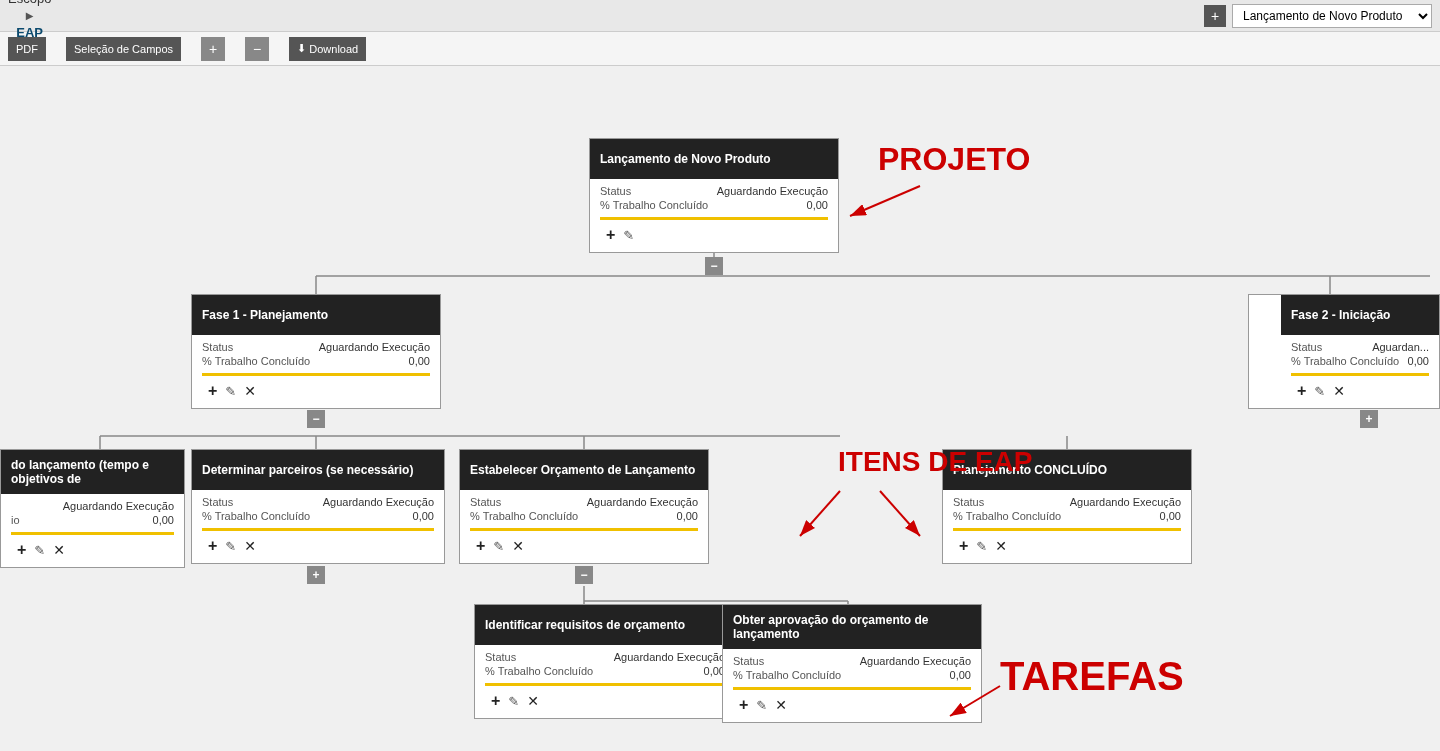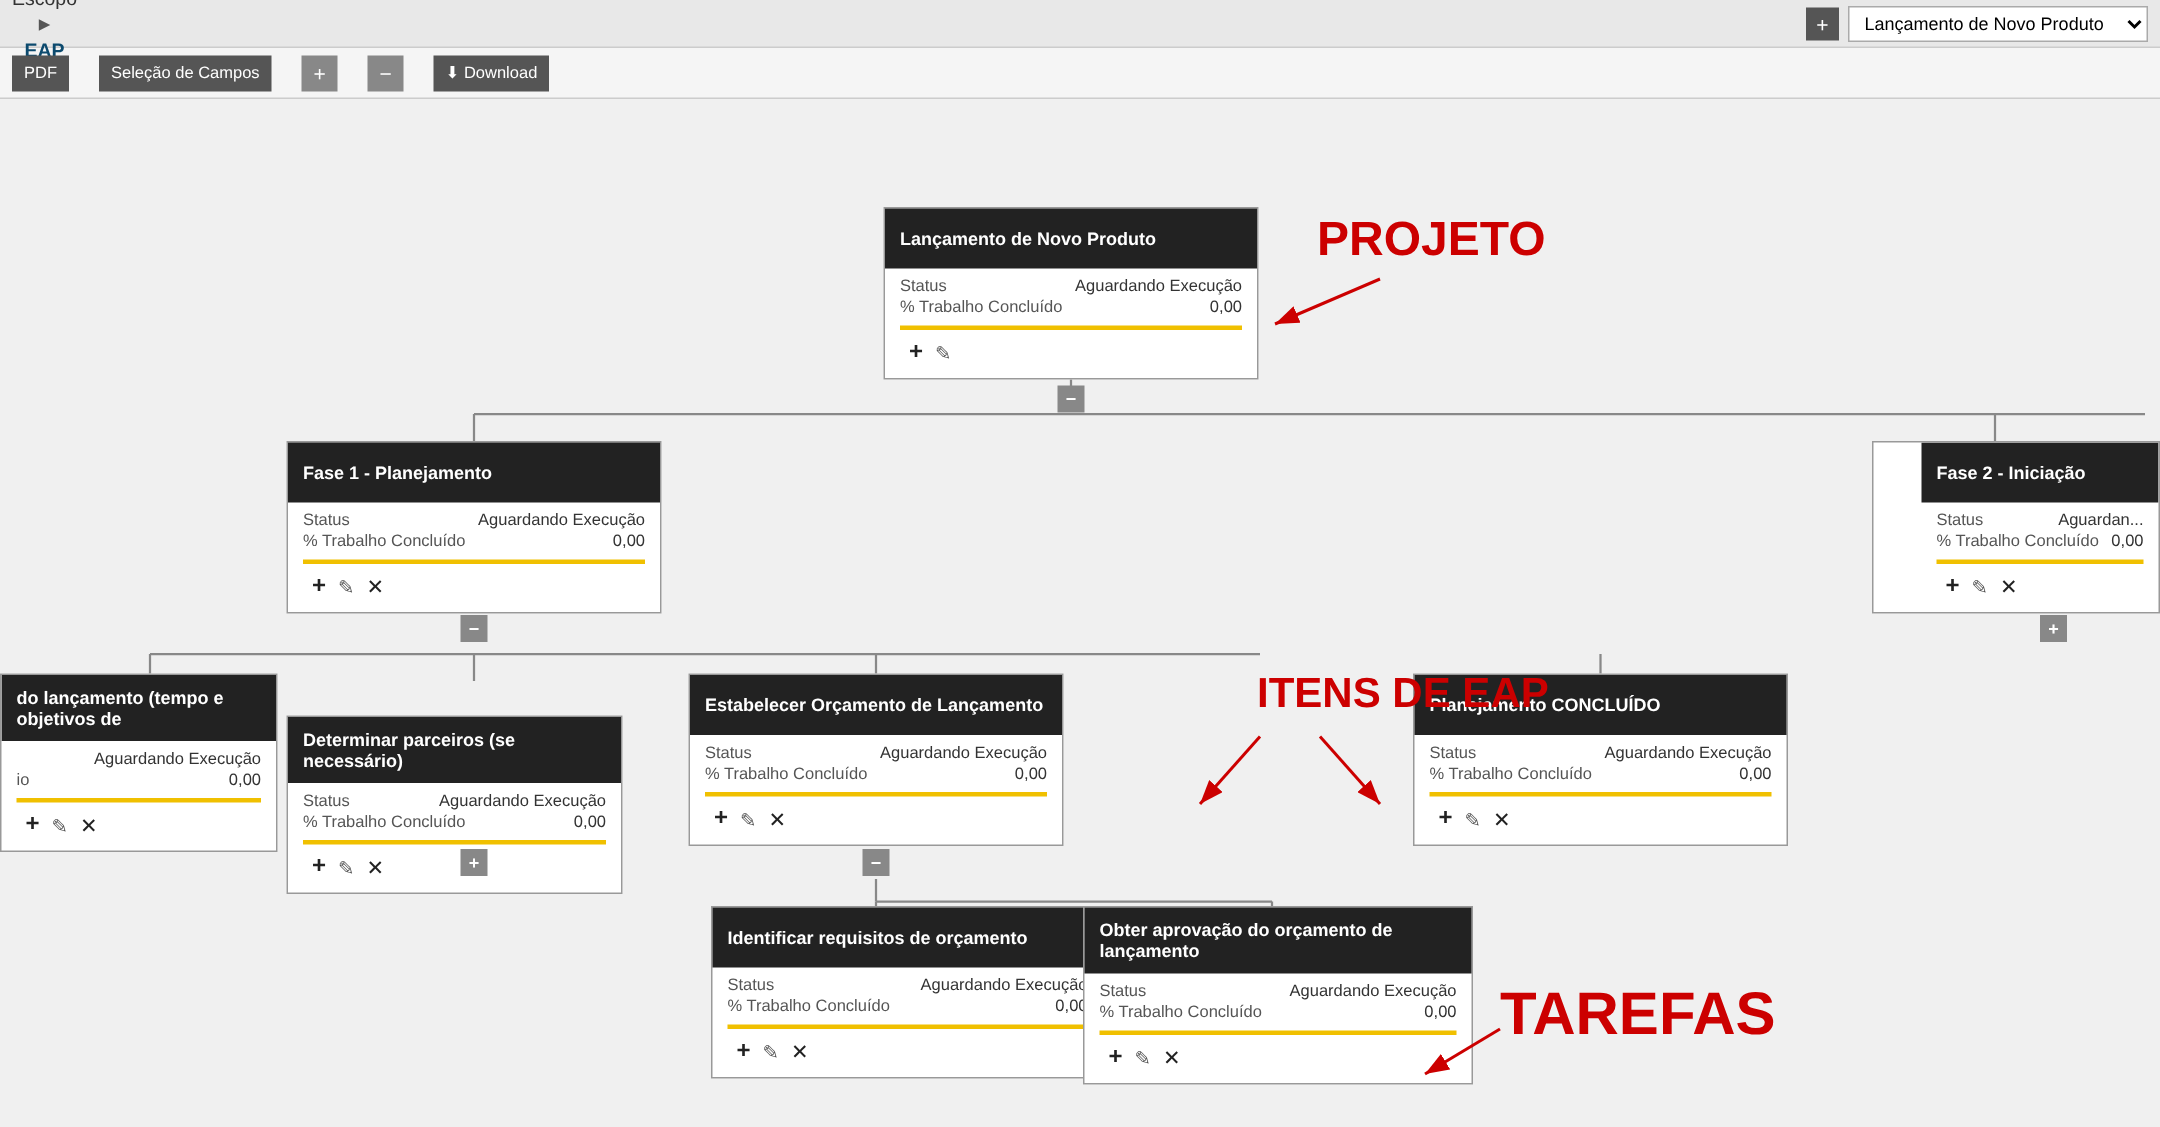--- a/index.html
+++ b/index.html
@@ -247,21 +247,21 @@
       </div>
       <div class="node-divider"></div>
       <div class="node-actions">
         <button class="node-action-btn plus">+</button>
         <button class="node-action-btn edit">✎</button>
         <button class="node-action-btn delete">✕</button>
       </div>
     </div>
   </div>
 
-  <div class="wbs-node" style="left: 191px; top: 383px; width: 224px; margin-top: 28px;">
+  <div class="wbs-node" style="left: 191px; top: 383px; width: 254px;">
     <div class="node-header">
       <span>Determinar parceiros (se necessário)</span>
     </div>
     <div class="node-body">
       <div class="node-row">
         <span class="label">Status</span>
         <span>Aguardando Execução</span>
       </div>
       <div class="node-row">
         <span class="label">% Trabalho Concluído</span>

